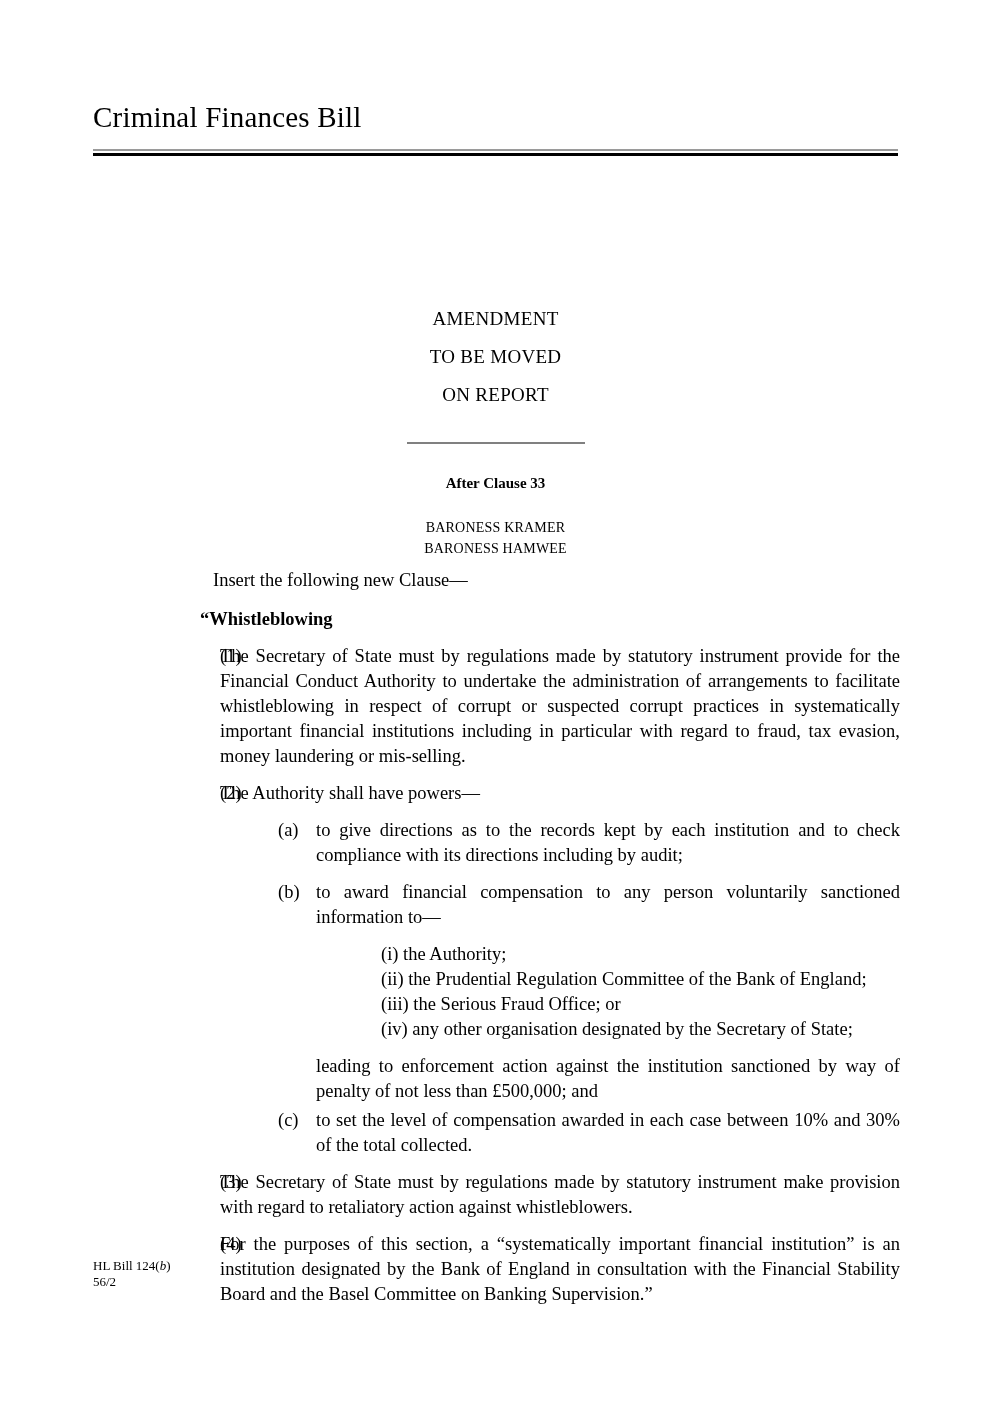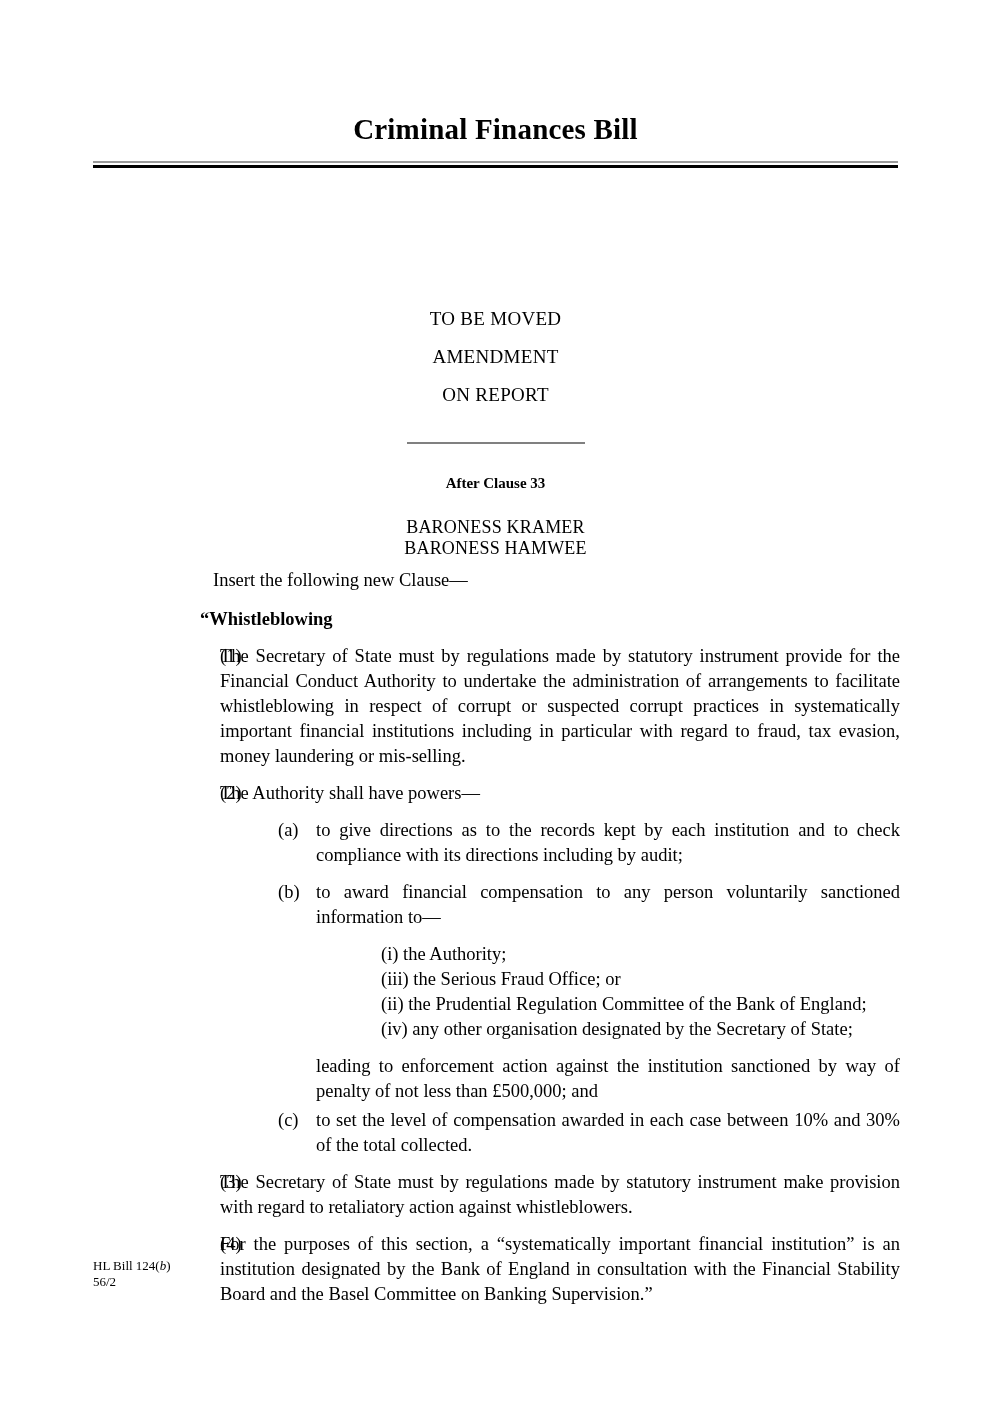--- a/index.html
+++ b/index.html
@@ -26,26 +26,26 @@
   }
 
   
   .header {
     position: absolute;
     left: 93px;
     top: 100px;
     width: 805px;
   }
   .doc-title {
-    text-align: center;
+    text-align: left;
     font-size: 29px;
-    font-weight: bold;
+    font-weight: normal;
     letter-spacing: 0.2px;
     line-height: 1.2;
-    margin: 12px;
+    margin: 0;
   }
   .rule-double {
     margin-top: 14px;
     width: 100%;
   }
   .rule-double .thin {
     height: 2px;
     background: #9a9a9a;
   }
   .rule-double .gap {
@@ -86,21 +86,21 @@
     text-align: center;
     font-size: 15px;
     font-weight: bold;
   }
   .sponsors {
     position: absolute;
     left: 93px;
     top: 517px;
     width: 805px;
     text-align: center;
-    font-size: 18px;
+    font-size: 14px;
     line-height: 21px;
     letter-spacing: 0.2px;
   }
 
   
   .body-block {
     position: absolute;
     left: 200px;
     top: 568px;
     width: 700px;
@@ -196,22 +196,22 @@
   <div class="header">
     <div class="doc-title">Criminal Finances Bill</div>
     <div class="rule-double">
       <div class="thin"></div>
       <div class="gap"></div>
       <div class="thick"></div>
     </div>
   </div>
 
   <div class="amend-block">
+    <div class="amend-line">AMENDMENT</div>
     <div class="amend-line">TO BE MOVED</div>
-    <div class="amend-line">AMENDMENT</div>
     <div class="amend-line">ON REPORT</div>
     <div class="sep-rule"></div>
   </div>
 
   <div class="clause-head">After Clause 33</div>
 
   <div class="sponsors">
     <div>BARONESS KRAMER</div>
     <div>BARONESS HAMWEE</div>
   </div>
@@ -237,22 +237,22 @@
       <span class="text">to give directions as to the records kept by each institution and to check compliance with its directions including by audit;</span>
     </div>
 
     <div class="item lvl2">
       <span class="marker">(b)</span>
       <span class="text">to award financial compensation to any person voluntarily sanctioned information to—</span>
     </div>
 
     <div class="item lvl3 nested-group">
       <span class="romanline">(i) the Authority;</span>
+      <span class="romanline">(ii) the Prudential Regulation Committee of the Bank of England;</span>
       <span class="romanline">(iii) the Serious Fraud Office; or</span>
-      <span class="romanline">(ii) the Prudential Regulation Committee of the Bank of England;</span>
       <span class="romanline">(iv) any other organisation designated by the Secretary of State;</span>
     </div>
 
     <div class="cont">leading to enforcement action against the institution sanctioned by way of penalty of not less than £500,000; and</div>
 
     <div class="item lvl2">
       <span class="marker">(c)</span>
       <span class="text">to set the level of compensation awarded in each case between 10% and 30% of the total collected.</span>
     </div>
 

